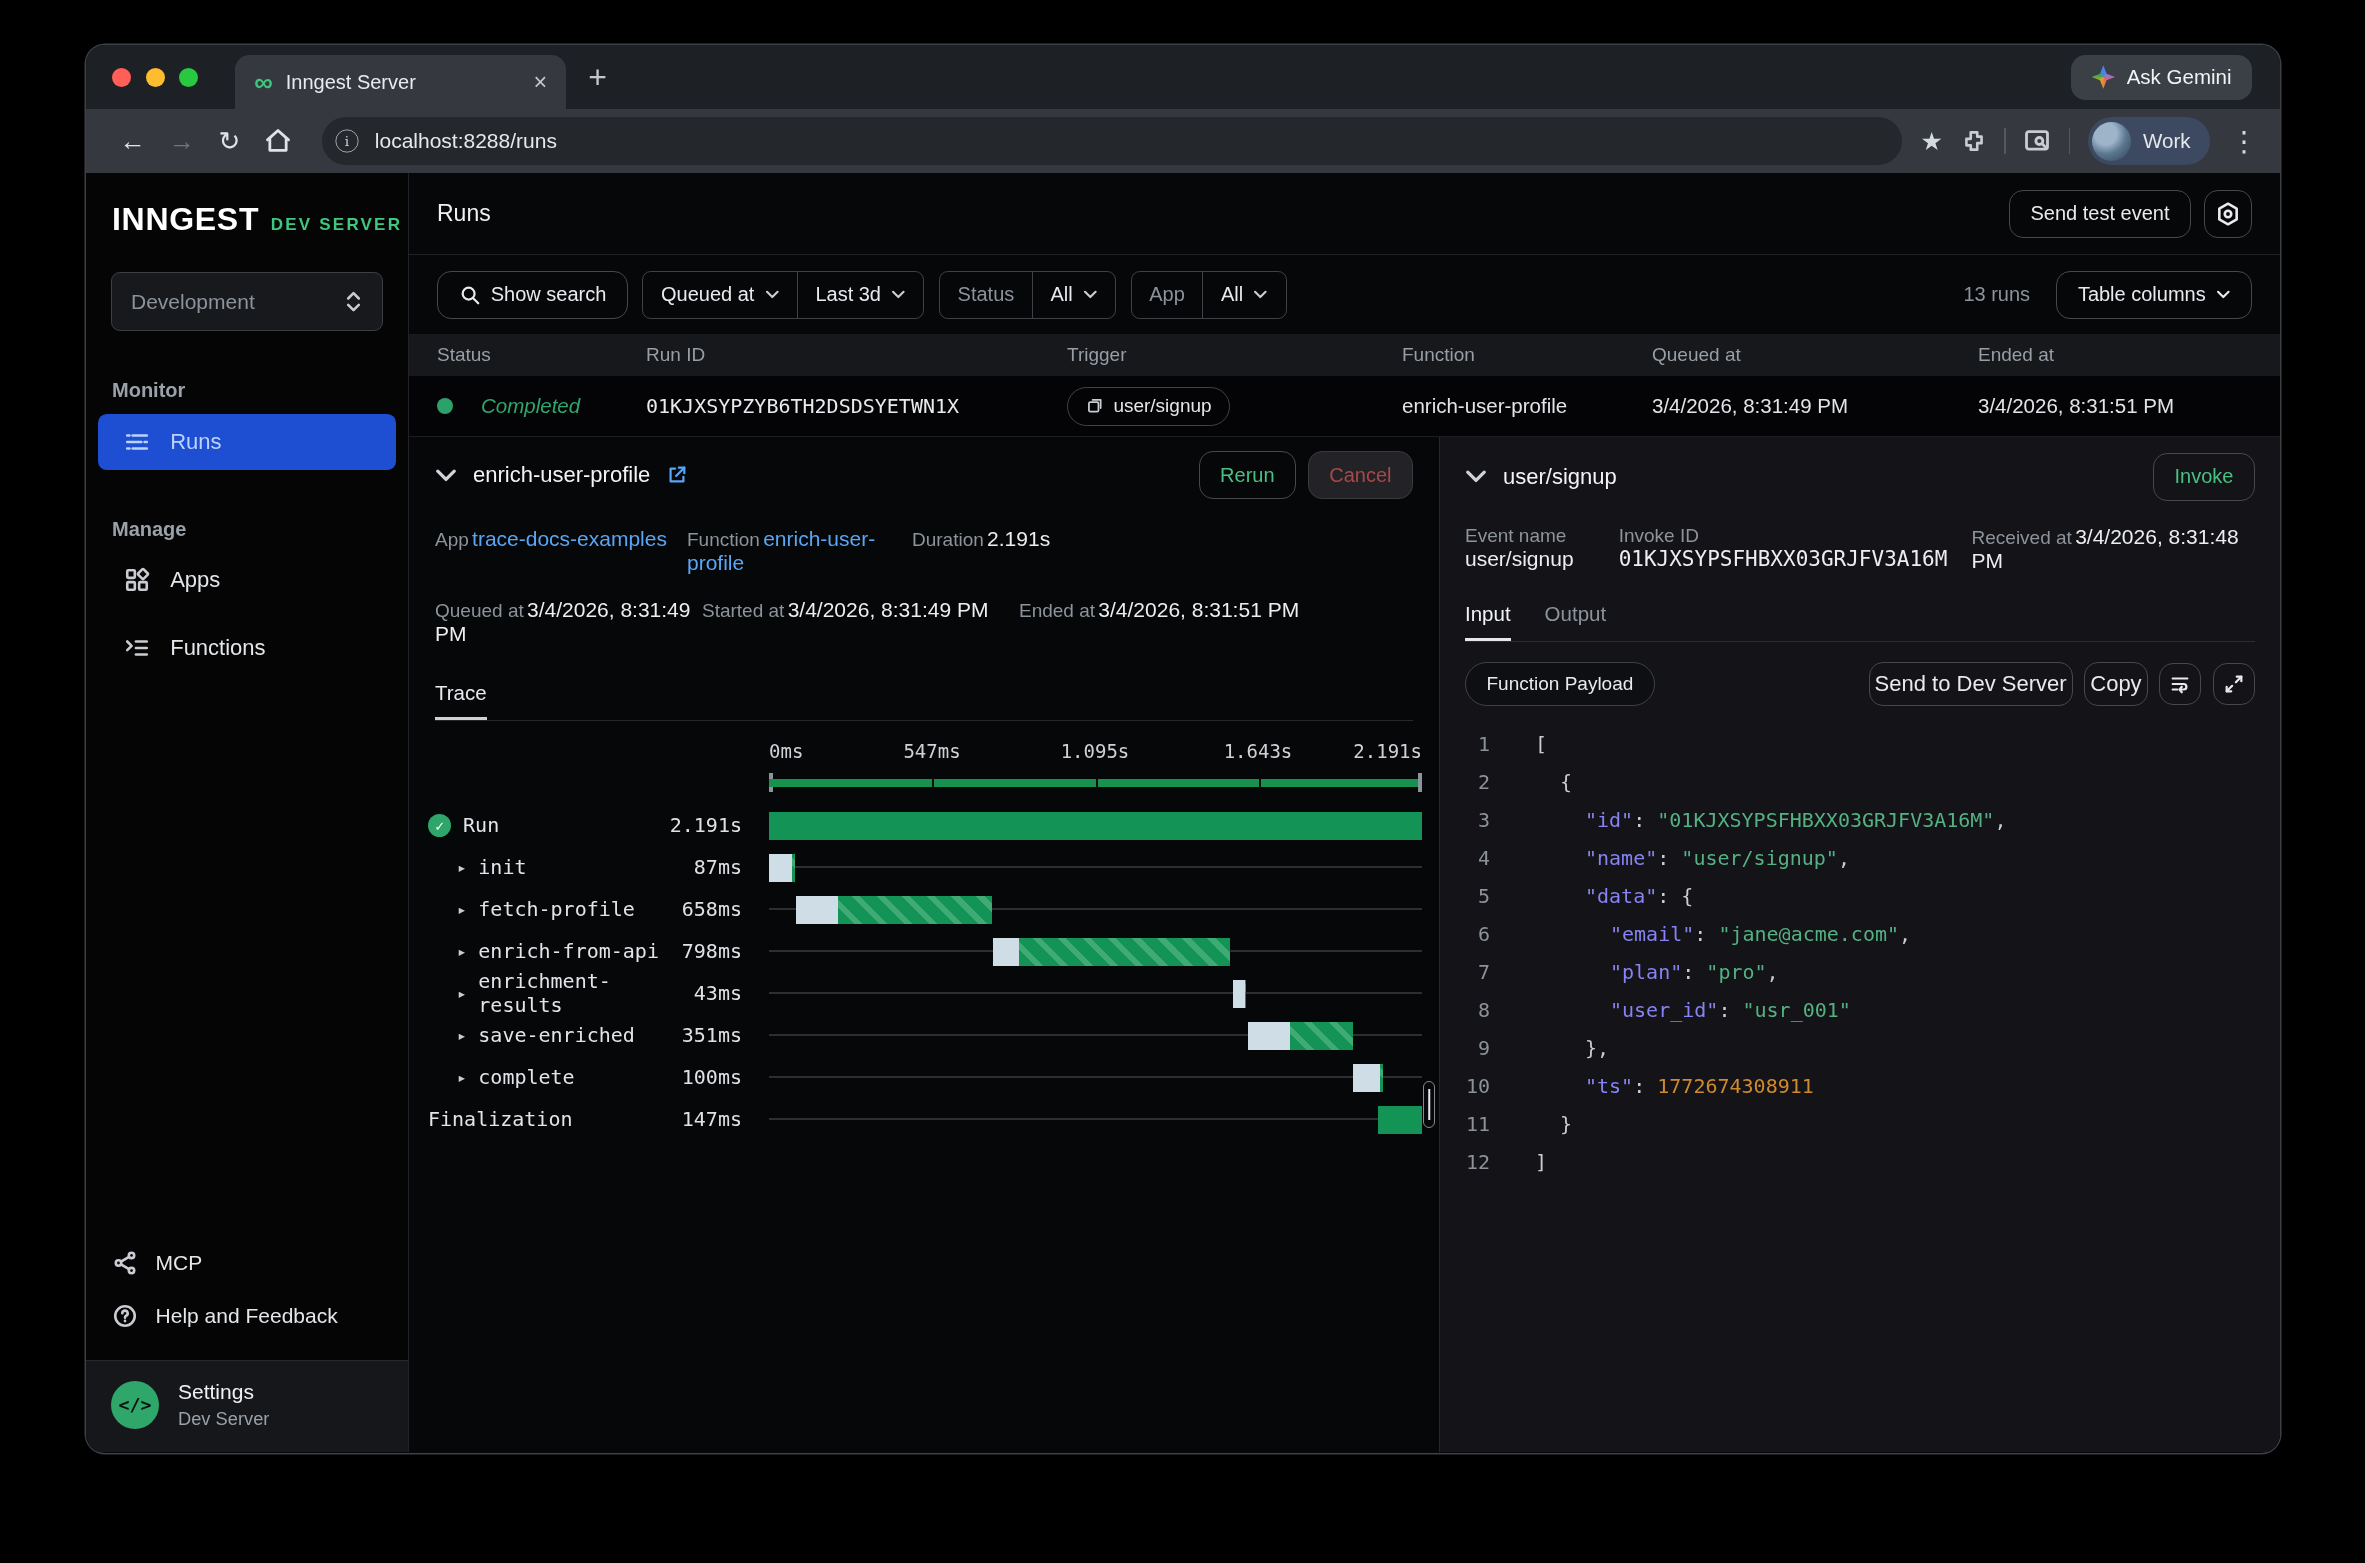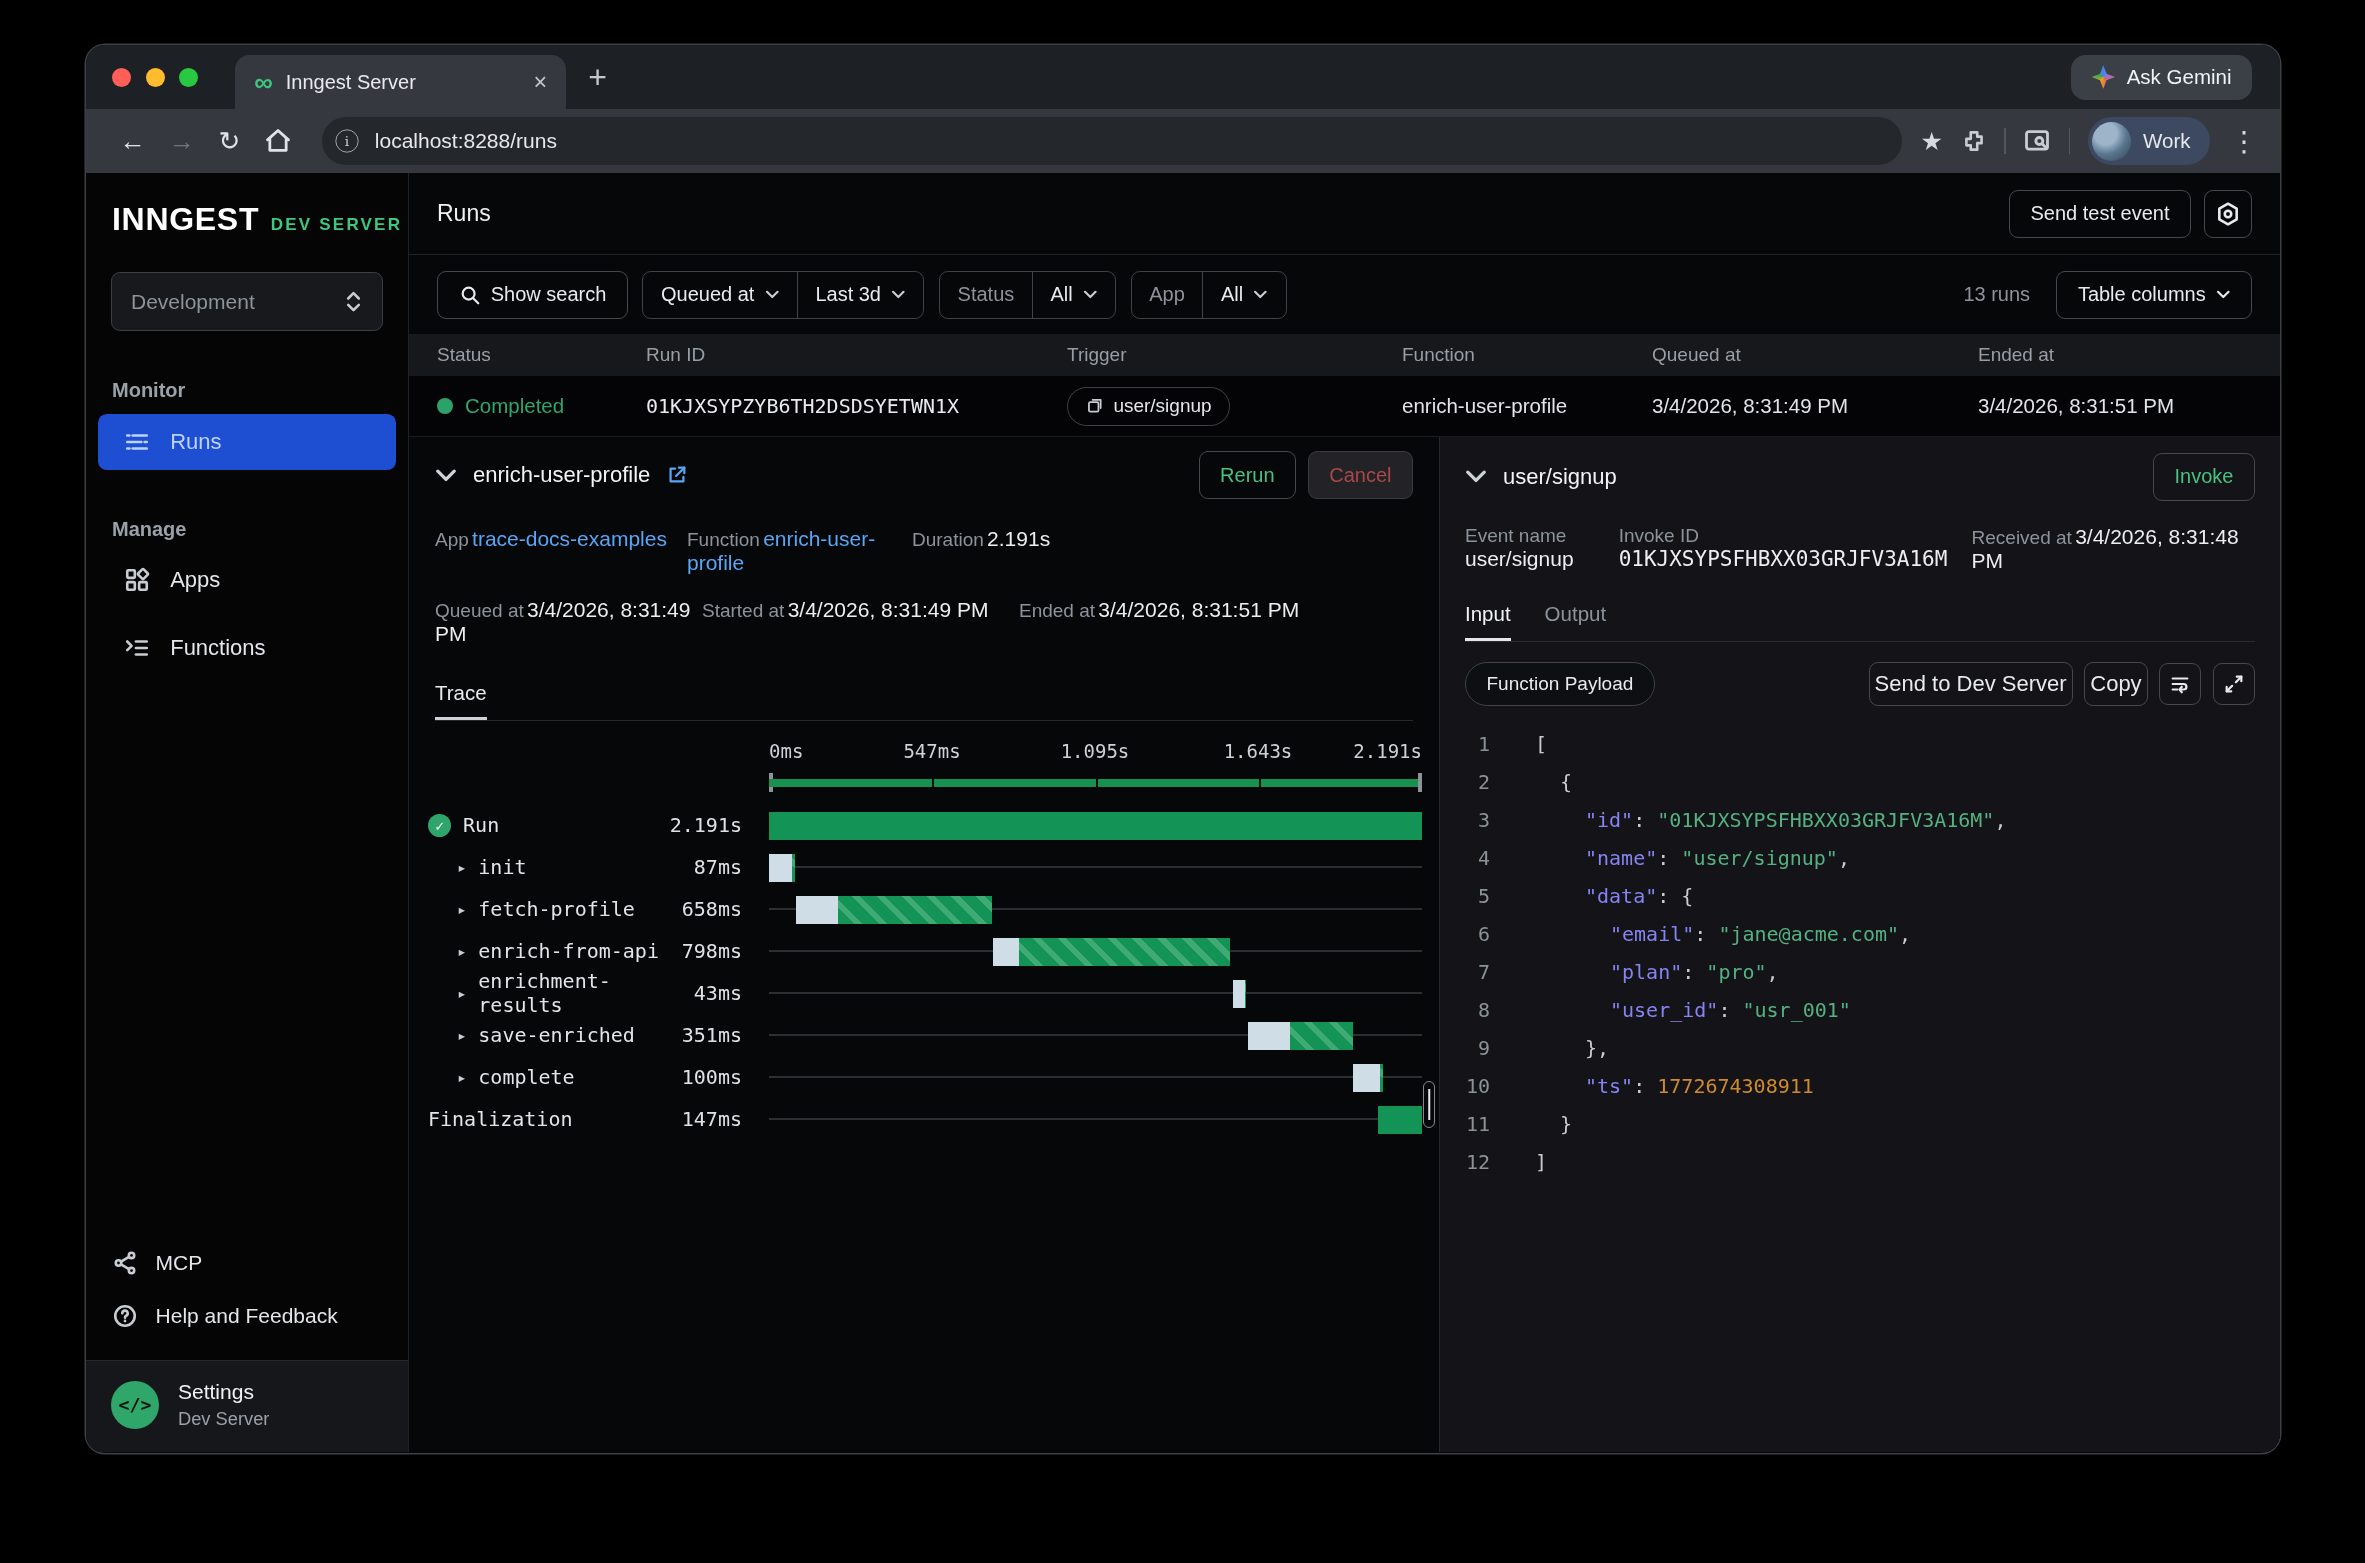--- a/index.html
+++ b/index.html
@@ -49,36 +49,36 @@
   .foot-item { display:flex; align-items:center; gap:17.6px; padding-left:26px; height:53px; color:#e4e6e9; font-size:21px; }
   .settings-band { margin-top:17.6px; border-top:1.5px solid #26282c; background:#15171b; display:flex; align-items:center; gap:19px; padding:19px 0 22px 25px; }
   .set-avatar { width:48px; height:48px; border-radius:50%; background:#2fa76b; color:#07130c; display:flex; align-items:center; justify-content:center; font-family:"DejaVu Sans Mono",monospace; font-weight:bold; font-size:18.3px; }
   .set-title { color:#f0f2f4; font-size:21px; }
   .set-sub { color:#9aa1a8; font-size:18.3px; margin-top:4.4px; }
 
   .content { flex:1; display:flex; flex-direction:column; background:#060709; min-width:0; }
   .page-head { height:82px; display:flex; align-items:center; padding:0 28px; border-bottom:1.5px solid #202226; }
   .page-title { color:#eef0f2; font-size:23px; font-weight:500; }
   .head-right { margin-left:auto; display:flex; gap:13px; align-items:center; }
-  .btn { height:48px; border:1.5px solid #45484d; border-radius:9px; background:transparent; display:flex; align-items:center; gap:10.2px; padding:0 20.5px; color:#e8eaed; font-size:20px; white-space:nowrap; }
+  .btn { height:48px; border:1.5px solid #45484d; border-radius:14px; background:transparent; display:flex; align-items:center; gap:10.2px; padding:0 20.5px; color:#e8eaed; font-size:20px; white-space:nowrap; }
   .icon-btn { width:48px; padding:0; justify-content:center; }
 
   .filter-row { height:79px; display:flex; align-items:center; gap:14.6px; padding:0 28px; }
   .pill-group { height:48px; border:1.5px solid #3f4246; border-radius:8.8px; display:flex; align-items:stretch; overflow:hidden; }
   .pg-seg { display:flex; align-items:center; gap:10.2px; padding:0 17.6px; font-size:20px; color:#e8eaed; }
   .pg-seg + .pg-seg { border-left:1.5px solid #3f4246; }
   .pg-label { color:#8d939b; }
   .chev-dn { width:14.6px; height:8.8px; }
   .runs-count { margin-left:auto; color:#8d939b; font-size:20px; margin-right:11.7px; }
 
   .thead { height:42px; background:#17181c; display:flex; align-items:center; padding:0 28px; }
   .th { color:#979ea6; font-size:19px; }
   .trow { height:61px; background:#040406; display:flex; align-items:center; padding:0 28px; border-bottom:1.5px solid #1b1d20; }
   .c-status { width:209px; } .c-runid { width:421px; } .c-trigger { width:335px; } .c-func { width:250px; } .c-queued { width:326px; } .c-ended { flex:1; }
-  .st-cell { display:flex; align-items:center; gap:12px; }
+  .st-cell { display:flex; align-items:center; gap:28px;font-style:italic; }
   .dot { width:16px; height:16px; border-radius:50%; background:#2ca26a; }
   .st-text { color:#2fa66d; font-size:20.5px; }
   .mono { font-family:"DejaVu Sans Mono",monospace; }
   .runid-text { color:#e8eaed; font-size:20px; }
   .trig-pill { display:inline-flex; align-items:center; gap:10.2px; height:39px; border:1.5px solid #3f4246; border-radius:20px; padding:0 17.6px; color:#e4e6e9; font-size:19px; }
   .cell-text { color:#e2e4e7; font-size:20.5px; }
 
   .panels { flex:1; display:flex; min-height:0; }
   .lpanel { width:1031px; border-right:1.5px solid #26282c; position:relative; background:#060709; }
   .rpanel { flex:1; background:#131318; }

